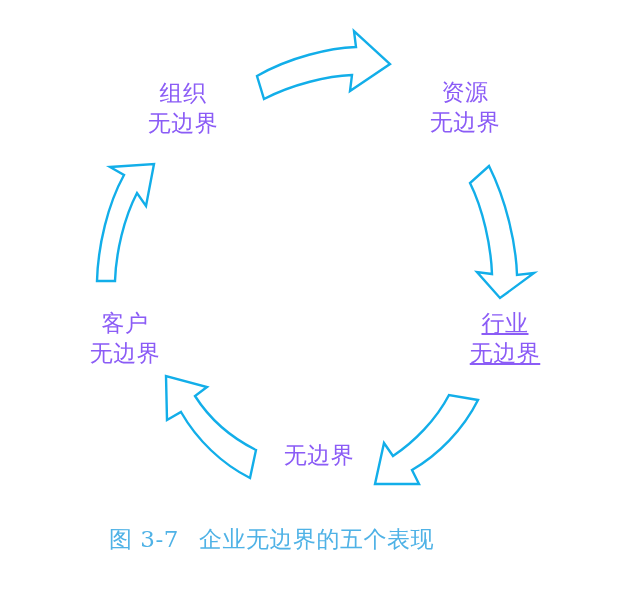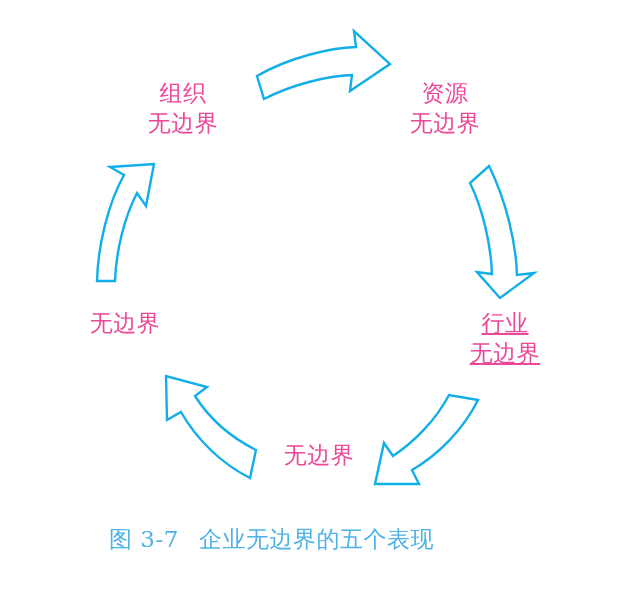--- a/index.html
+++ b/index.html
@@ -25,35 +25,35 @@
     position: absolute;
     left: 0;
     top: 0;
     width: 628px;
     height: 600px;
     display: block;
   }
   .node-label {
     position: absolute;
     text-align: center;
-    color: #ec4899;
+    color: #8b5cf6;
     font-family: "DejaVu Serif", "Liberation Serif", serif;
     font-size: 23px;
     line-height: 1.32;
     letter-spacing: 0.5px;
     white-space: nowrap;
     font-weight: 400;
     z-index: 3;
   }
   .node-label .line {
     display: block;
   }
   
   #node-organization { left: 118px; top: 78px;  width: 130px; }
-  #node-resource     { left: 380px; top: 78px;  width: 130px; }
+  #node-resource     { left: 400px; top: 78px;  width: 130px; font-family: Liberation Serif, serif; }
   #node-industry     { left: 440px; top: 308px; width: 130px; text-decoration: underline; }
   #node-product      { left: 254px; top: 440px; width: 130px; }
   #node-customer     { left: 60px;  top: 308px; width: 130px; }
 
   #figure-caption {
     position: absolute;
     left: 0;
     top: 524px;
     width: 543px;
     text-align: center;
@@ -137,20 +137,21 @@
   <div class="node-label" id="node-industry">
     <span class="line">行业</span>
     <span class="line">无边界</span>
   </div>
 
   <div class="node-label" id="node-product">
     <span class="line">无边界</span>
   </div>
 
   <div class="node-label" id="node-customer">
+    <span class="line">客户</span>
     <span class="line">无边界</span>
   </div>
 
   <div id="figure-caption">
     <span class="caption-num">图 3-7</span><span class="caption-gap"></span><span class="caption-text">企业无边界的五个表现</span>
   </div>
 
 </div>
 
 </body></html>

